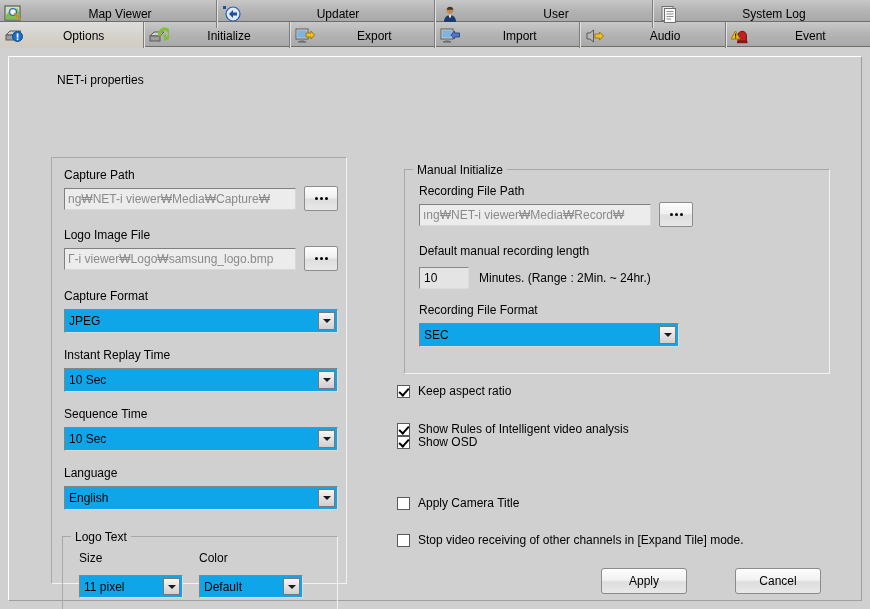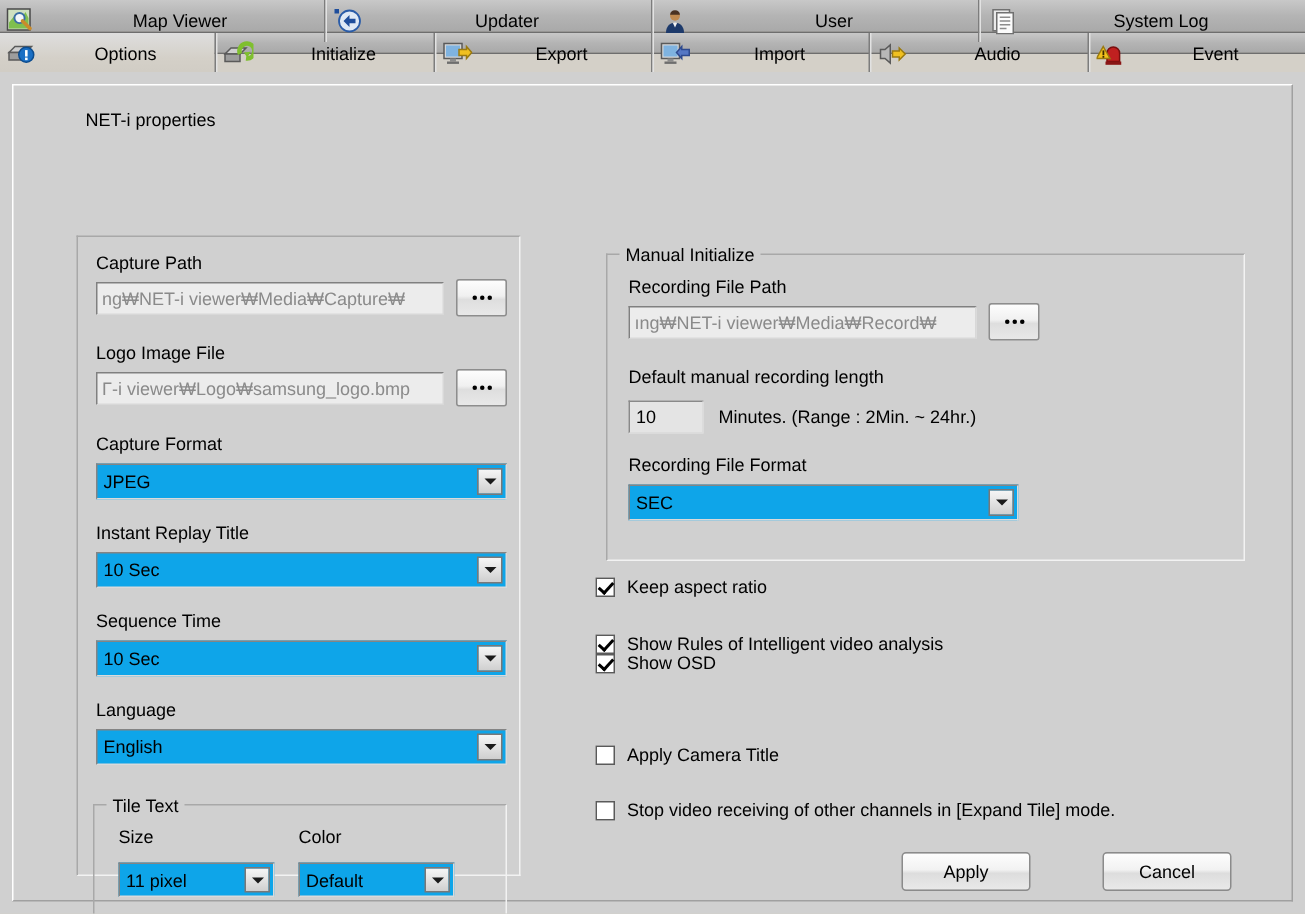--- a/index.html
+++ b/index.html
@@ -14,21 +14,21 @@
     position: relative;
   }
 
   
   .tabbar {
     display: flex;
     width: 870px;
     background: linear-gradient(to bottom,#c8c8c8 0%,#b4b4b4 50%,#a9a9a9 100%);
   }
   .tabbar-row1 { height: 22px; border-bottom: 1px solid #6e6e6e; }
-  .tabbar-row2 { height: 14px; border-bottom: 1px solid #6e6e6e; justify-content: center; }
+  .tabbar-row2 { height: 25px; border-bottom: 1px solid #6e6e6e; justify-content: center; }
 
   .tab {
     flex: 1 1 0;
     display: flex;
     align-items: center;
     gap: 4px;
     padding: 14px 4px;
     border-right: 1px solid #7d7d7d;
     border-left: 1px solid #e2e2e2;
     position: relative;
@@ -401,21 +401,21 @@
     </div>
 
     <div class="flabel" style="left:12px; top:131px;">Capture Format</div>
     <div class="combo" style="left:12px; top:151px; width:274px; height:24px;">
       <span class="cval">JPEG</span>
       <span class="carrow">
             <span></span>
           </span>
     </div>
 
-    <div class="flabel" style="left:12px; top:190px;">Instant Replay Title</div>
+    <div class="flabel" style="left:12px; top:190px;">Instant Replay Time</div>
     <div class="combo" style="left:12px; top:210px; width:274px; height:24px;">
       <span class="cval">10 Sec</span>
       <span class="carrow">
             <span></span>
           </span>
     </div>
 
     <div class="flabel" style="left:12px; top:249px;">Sequence Time</div>
     <div class="combo" style="left:12px; top:269px; width:274px; height:24px;">
       <span class="cval">10 Sec</span>
@@ -426,21 +426,21 @@
 
     <div class="flabel" style="left:12px; top:308px;">Language</div>
     <div class="combo" style="left:12px; top:328px; width:274px; height:24px;">
       <span class="cval">English</span>
       <span class="carrow">
             <span></span>
           </span>
     </div>
 
     <div class="groupbox frame-tile">
-      <span class="gb-title">Tile Text</span>
+      <span class="gb-title">Logo Text</span>
 
       <div class="flabel" style="left:16px; top:14px;">Size</div>
       <div class="flabel" style="left:136px; top:14px;">Color</div>
 
       <div class="combo" style="left:16px; top:38px; width:104px; height:23px;">
         <span class="cval">11 pixel</span>
         <span class="carrow">
               <span></span>
             </span>
       </div>

